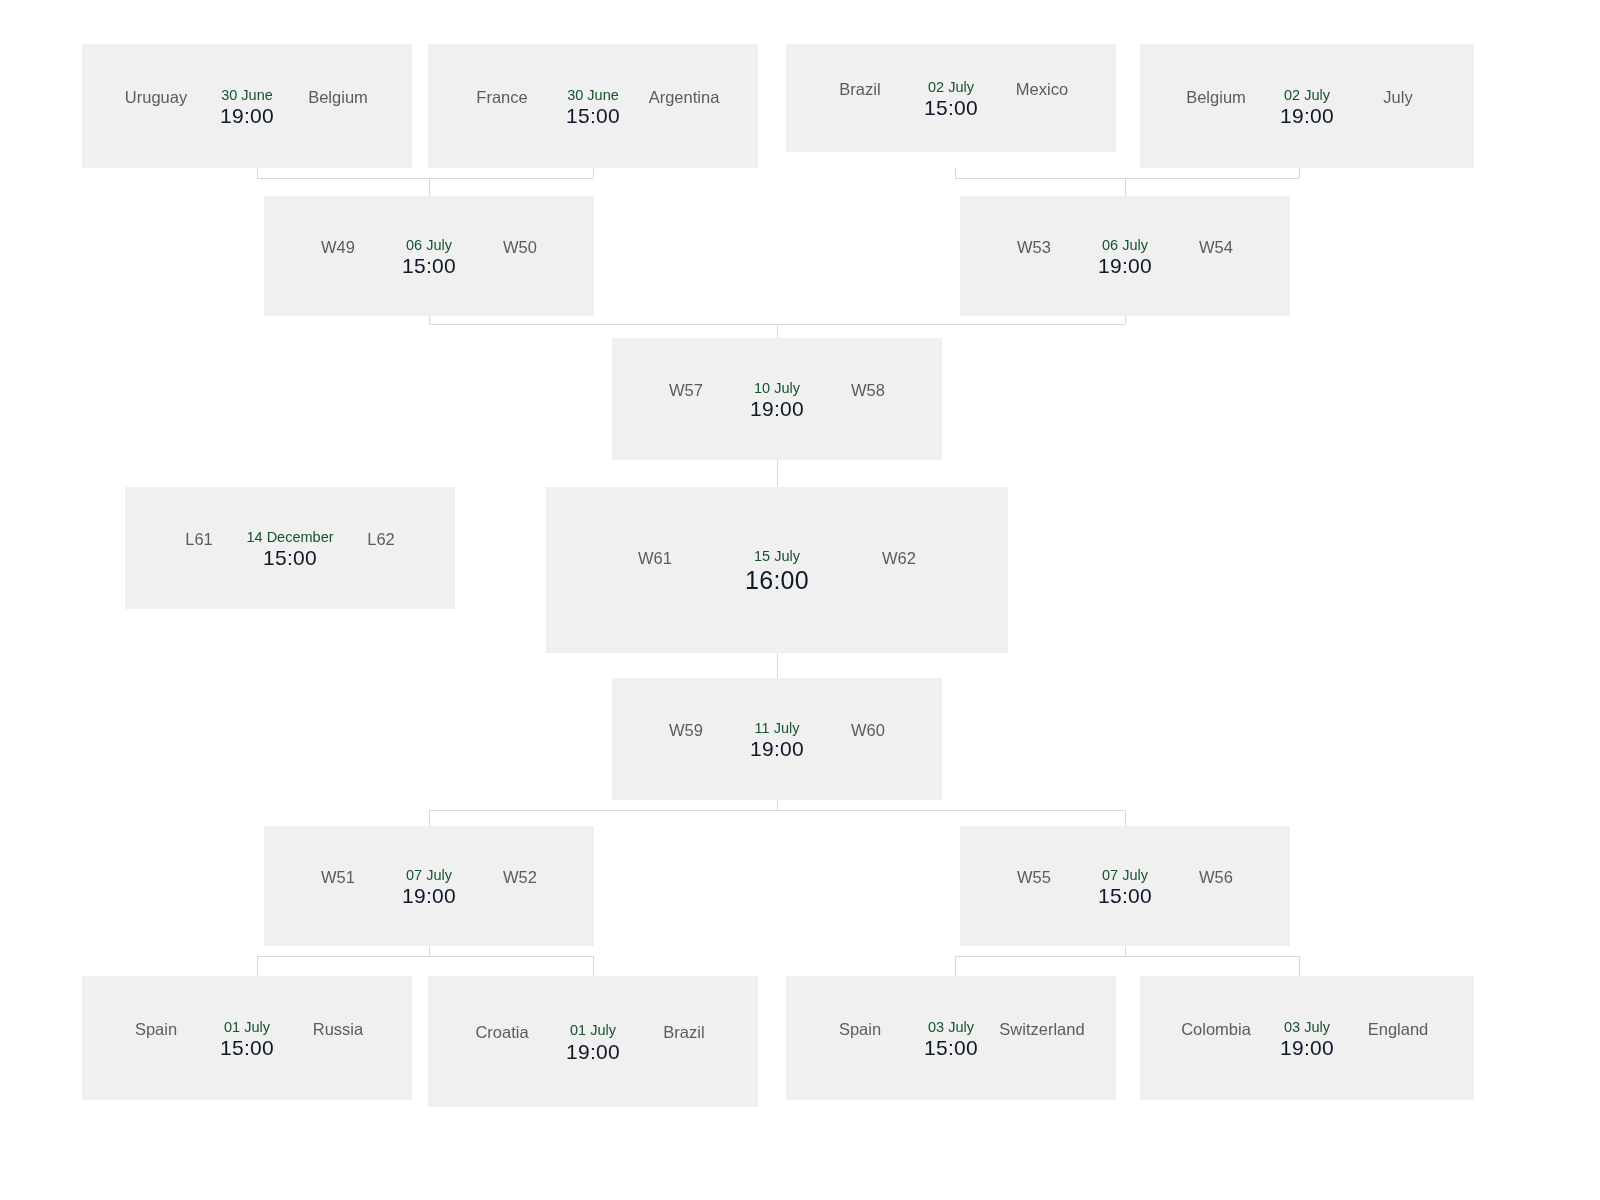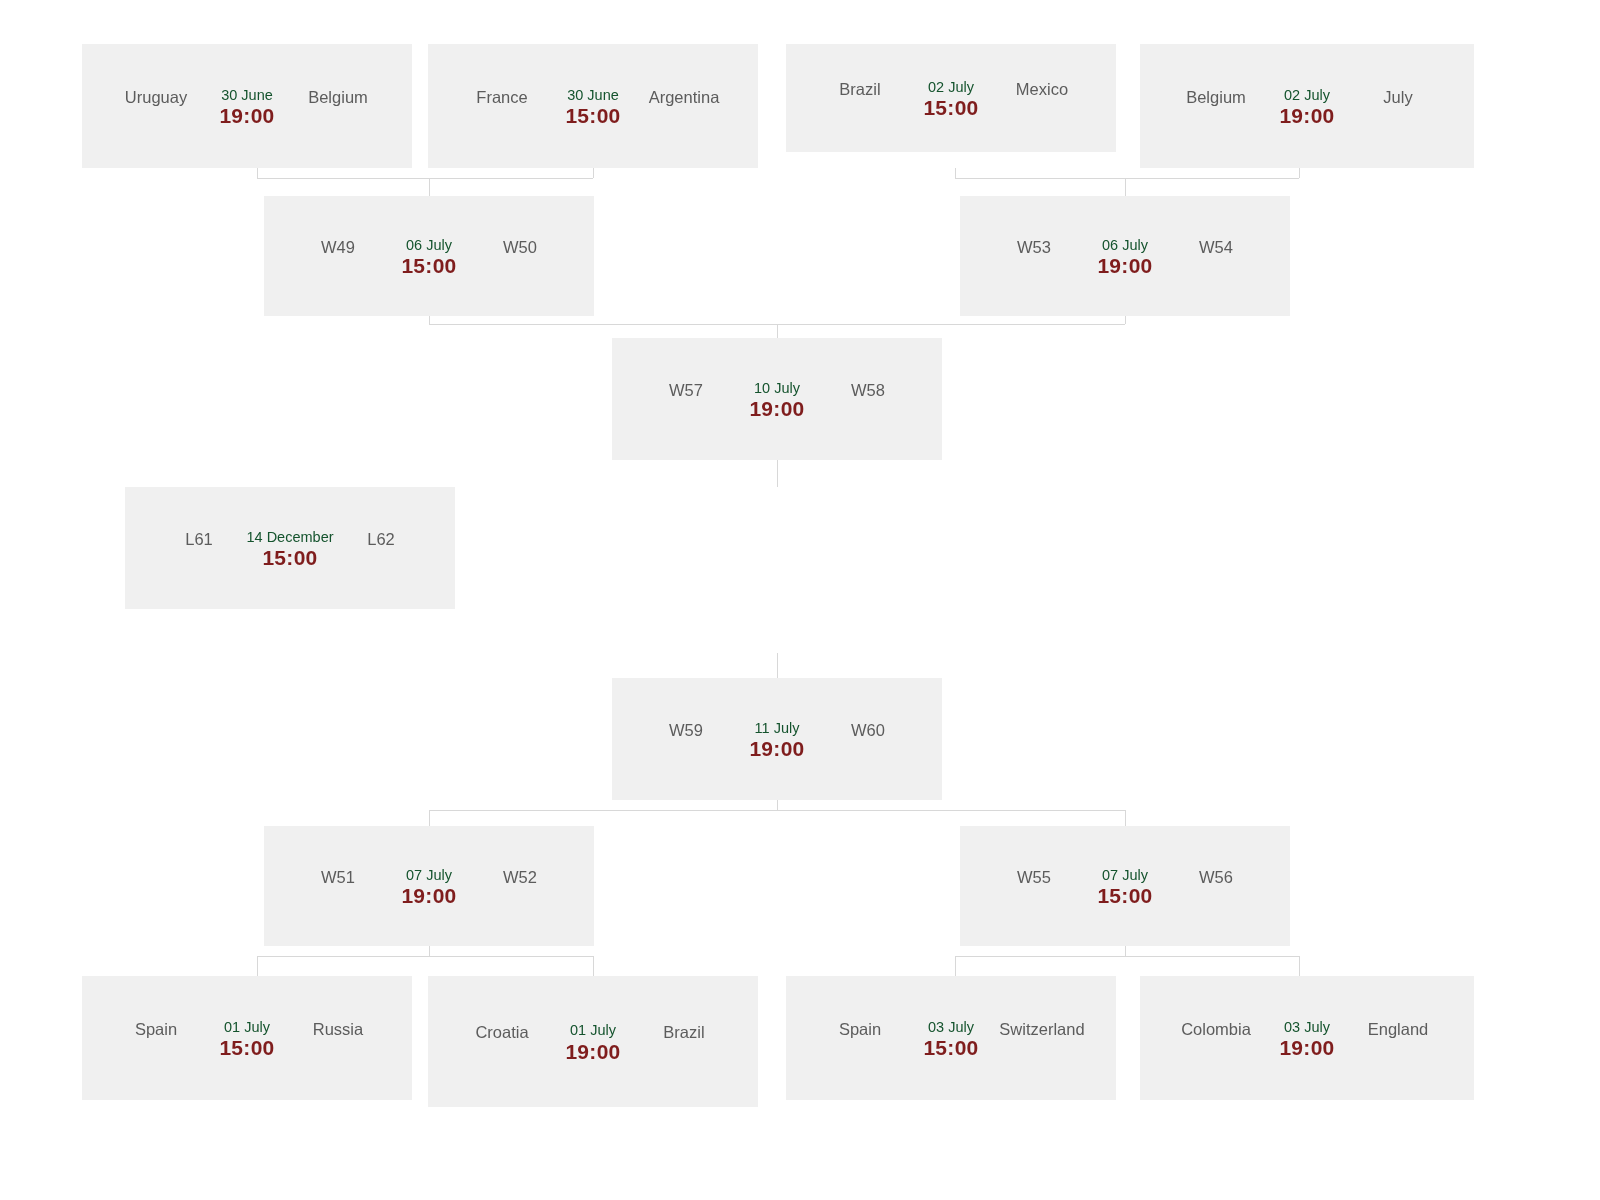--- a/index.html
+++ b/index.html
@@ -40,22 +40,22 @@
     padding-top: 4px;
   }
   .mdate {
     font-size: 14.5px;
     color: #14532d;
     line-height: 1.15;
     white-space: nowrap;
   }
   .mtime {
     font-size: 21px;
-    font-weight: bold;
-    color: #7f1d1d;
+    font-weight: normal;
+    color: #0f172a;
     line-height: 1.25;
     letter-spacing: .3px;
     white-space: nowrap;
   }
   .team-name {
     font-size: 16.5px;
     color: #5c5c5c;
     margin-top: 5px;
     white-space: nowrap;
     line-height: 1.1;
@@ -237,20 +237,36 @@
           <span><span class="flag" style="background:#d6d6d6"></span></span>
           <span class="team-name">L61</span>
         </div>
         <div class="centre" style="width:86px">
           <span class="mdate">14 December</span>
           <span class="mtime">15:00</span>
         </div>
         <div class="side" style="width:96px">
           <span><span class="flag" style="background:#d6d6d6"></span></span>
           <span class="team-name">L62</span>
+        </div>
+      </div>
+    </div>
+    <div class="match" style="left: 546px; top: 487px; width: 462px; height: 166px; background: rgb(240, 240, 240);">
+      <div class="match-inner">
+        <div class="side" style="width:128px">
+          <span><span class="flag big" style="background:#d6d6d6"></span></span>
+          <span class="team-name">W61</span>
+        </div>
+        <div class="centre" style="width:116px">
+          <span class="mdate">15 July</span>
+          <span class="mtime" style="font-size:25px">16:00</span>
+        </div>
+        <div class="side" style="width:128px">
+          <span><span class="flag big" style="background:#d6d6d6"></span></span>
+          <span class="team-name">W62</span>
         </div>
       </div>
     </div>
     <div class="match" style="left: 612px; top: 678px; width: 330px; height: 122px; background: rgb(240, 240, 240);">
       <div class="match-inner">
         <div class="side" style="width:96px">
           <span><span class="flag" style="background:#d6d6d6"></span></span>
           <span class="team-name">W59</span>
         </div>
         <div class="centre" style="width:86px">

